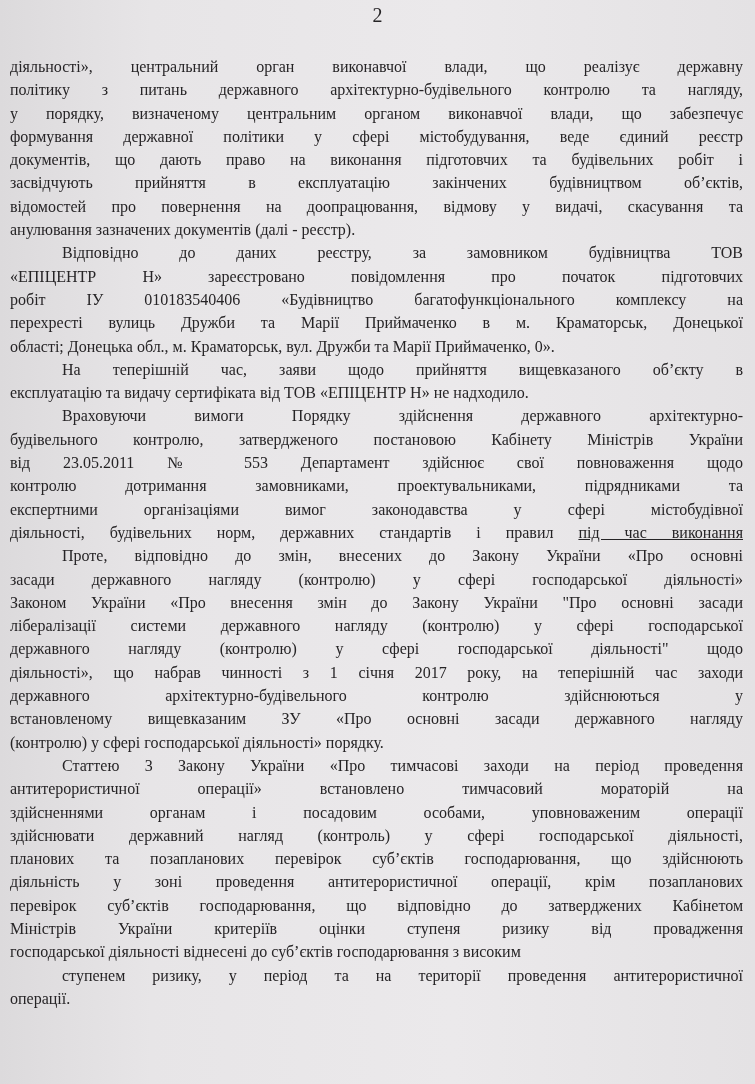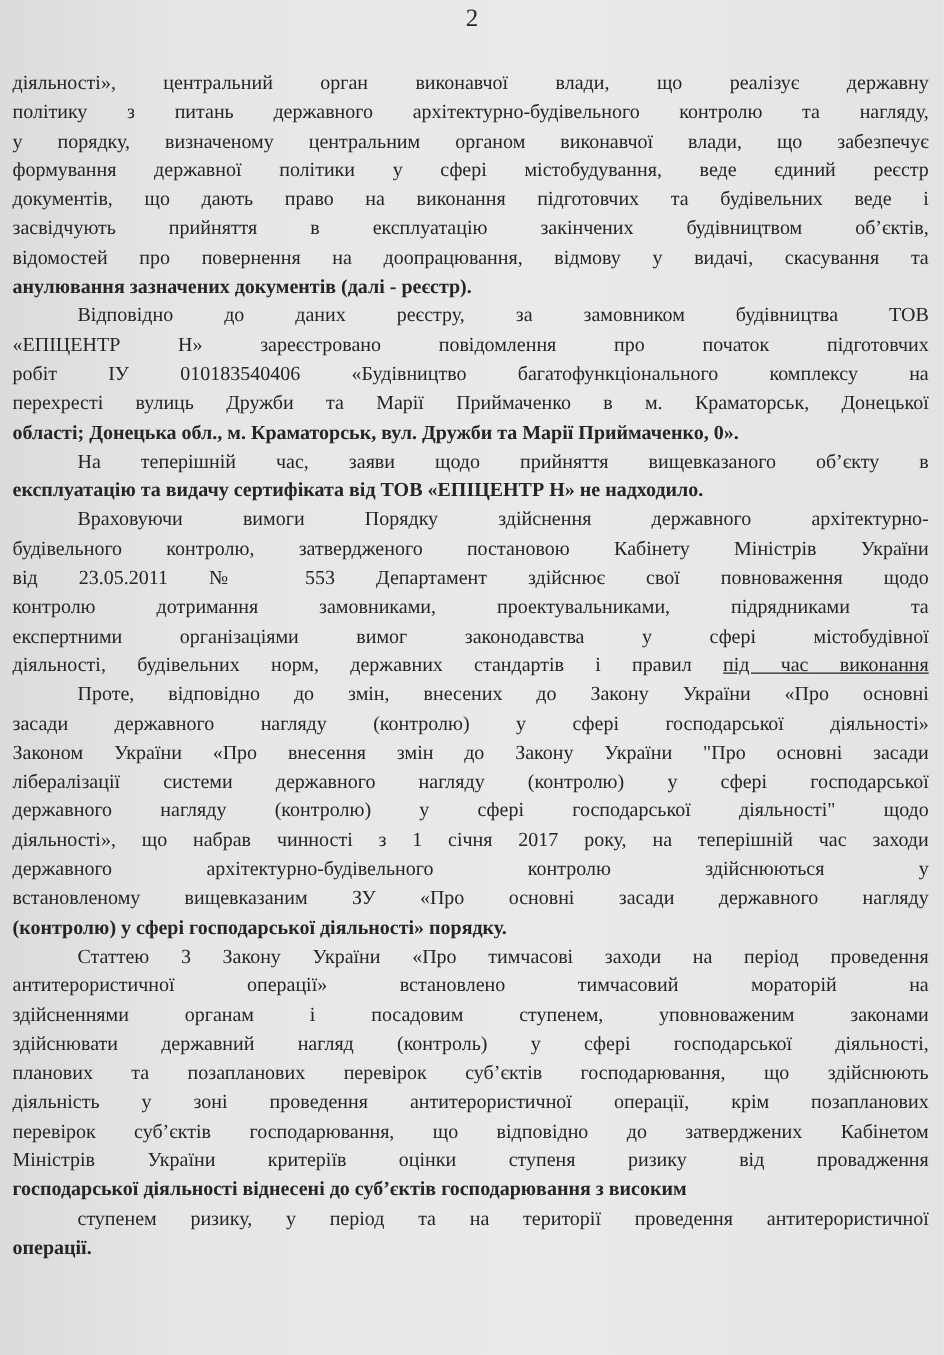--- a/index.html
+++ b/index.html
@@ -15,35 +15,35 @@
     text-align: center; font-size: 20px;
   }
   .content {
     position: absolute; top: 55px; left: 10px; width: 733px;
     font-size: 16px; line-height: 23.3px;
   }
   .line {
     display: block; white-space: nowrap; height: 23.3px;
     text-align: justify; text-align-last: justify;
   }
-  .line.last { text-align-last: left; font-weight: bold; }
+  .line.last { text-align-last: left; }
   .line.indent { padding-left: 52px; }
   .u { text-decoration: underline; margin-top: 14px; }
 </style>
 </head>
 <body>
 
 <div class="page-number">2</div>
 
 <div class="content" id="content">
     <div class="line"><span>діяльності», центральний орган виконавчої влади, що реалізує державну</span></div>
     <div class="line"><span>політику з питань державного архітектурно-будівельного контролю та нагляду,</span></div>
     <div class="line"><span>у порядку, визначеному центральним органом виконавчої влади, що забезпечує</span></div>
     <div class="line"><span>формування державної політики у сфері містобудування, веде єдиний реєстр</span></div>
-    <div class="line"><span>документів, що дають право на виконання підготовчих та будівельних веде і</span></div>
+    <div class="line"><span>документів, що дають право на виконання підготовчих та будівельних робіт і</span></div>
     <div class="line"><span>засвідчують прийняття в експлуатацію закінчених будівництвом об’єктів,</span></div>
     <div class="line"><span>відомостей про повернення на доопрацювання, відмову у видачі, скасування та</span></div>
     <div class="line last"><span>анулювання зазначених документів (далі - реєстр).</span></div>
     <div class="line indent"><span>Відповідно до даних реєстру, за замовником будівництва ТОВ</span></div>
     <div class="line"><span>«ЕПІЦЕНТР Н» зареєстровано повідомлення про початок підготовчих</span></div>
     <div class="line"><span>робіт ІУ 010183540406 «Будівництво багатофункціонального комплексу на</span></div>
     <div class="line"><span>перехресті вулиць Дружби та Марії Приймаченко в м. Краматорськ, Донецької</span></div>
     <div class="line last"><span>області; Донецька обл., м. Краматорськ, вул. Дружби та Марії Приймаченко, 0».</span></div>
     <div class="line indent"><span>На теперішній час, заяви щодо прийняття вищевказаного об’єкту в</span></div>
     <div class="line last"><span>експлуатацію та видачу сертифіката від ТОВ «ЕПІЦЕНТР Н» не надходило.</span></div>
@@ -57,21 +57,21 @@
     <div class="line"><span>засади державного нагляду (контролю) у сфері господарської діяльності»</span></div>
     <div class="line"><span>Законом України «Про внесення змін до Закону України "Про основні засади</span></div>
     <div class="line"><span>лібералізації системи державного нагляду (контролю) у сфері господарської</span></div>
     <div class="line"><span>державного нагляду (контролю) у сфері господарської діяльності" щодо</span></div>
     <div class="line"><span>діяльності», що набрав чинності з 1 січня 2017 року, на теперішній час заходи</span></div>
     <div class="line"><span>державного архітектурно-будівельного контролю здійснюються у</span></div>
     <div class="line"><span>встановленому вищевказаним ЗУ «Про основні засади державного нагляду</span></div>
     <div class="line last"><span>(контролю) у сфері господарської діяльності» порядку.</span></div>
     <div class="line indent"><span>Статтею 3 Закону України «Про тимчасові заходи на період проведення</span></div>
     <div class="line"><span>антитерористичної операції» встановлено тимчасовий мораторій на</span></div>
-    <div class="line"><span>здійсненнями органам і посадовим ступенем, уповноваженим законами</span></div>
+    <div class="line"><span>здійсненнями органам і посадовим особами, уповноваженим операції</span></div>
     <div class="line"><span>здійснювати державний нагляд (контроль) у сфері господарської діяльності,</span></div>
     <div class="line"><span>планових та позапланових перевірок суб’єктів господарювання, що здійснюють</span></div>
     <div class="line"><span>діяльність у зоні проведення антитерористичної операції, крім позапланових</span></div>
     <div class="line"><span>перевірок суб’єктів господарювання, що відповідно до затверджених Кабінетом</span></div>
     <div class="line"><span>Міністрів України критеріїв оцінки ступеня ризику від провадження</span></div>
     <div class="line last"><span>господарської діяльності віднесені до суб’єктів господарювання з високим</span></div>
     <div class="line indent"><span>ступенем ризику, у період та на території проведення антитерористичної</span></div>
     <div class="line last"><span>операції.</span></div>
   </div>
 

